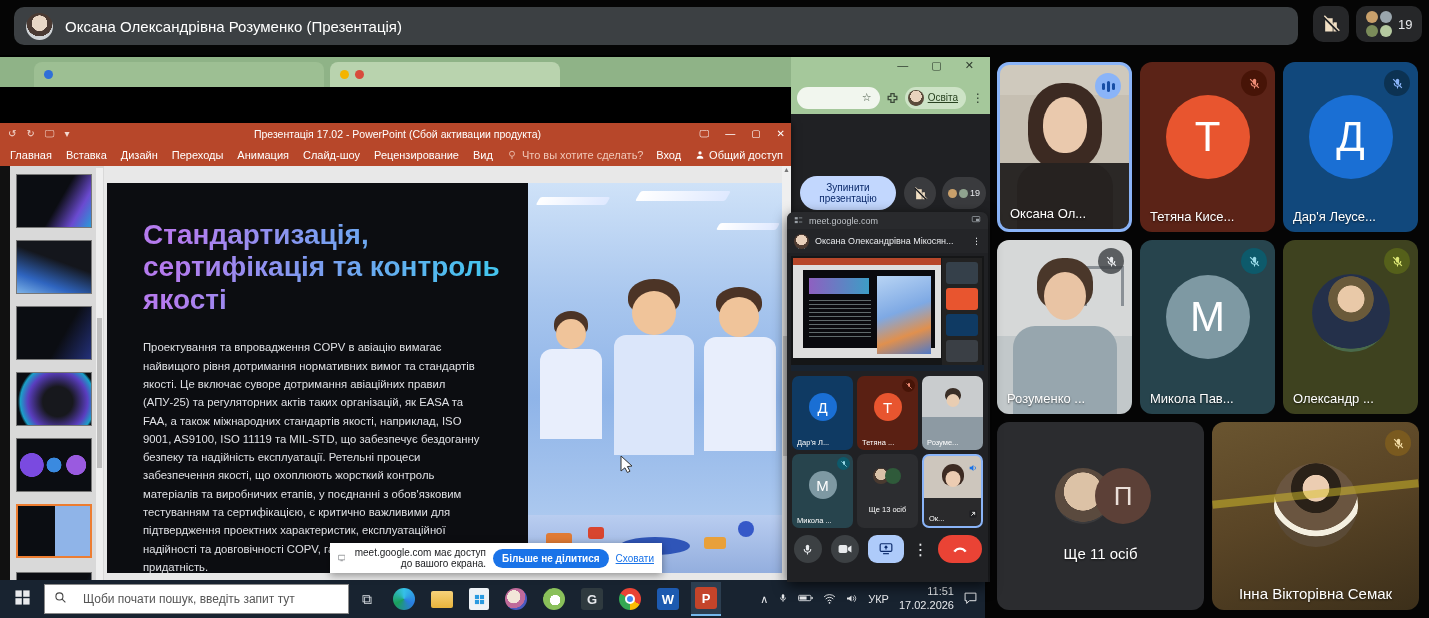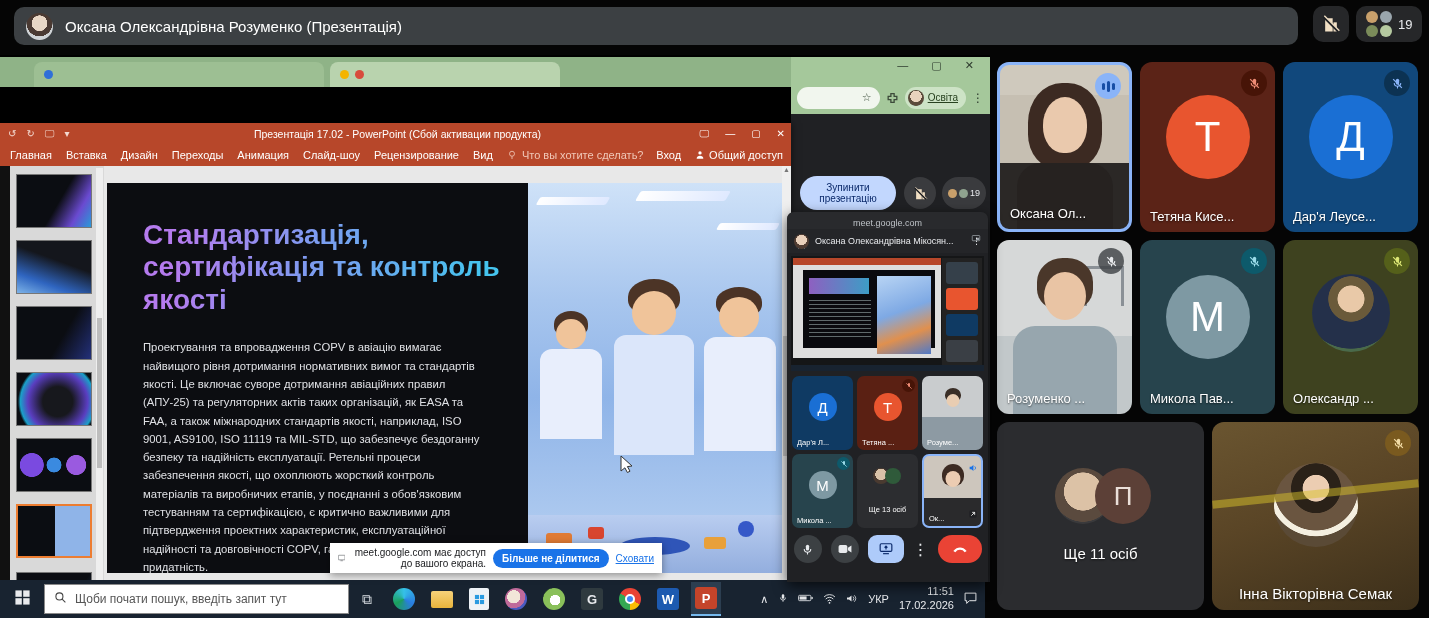--- a/index.html
+++ b/index.html
@@ -70,21 +70,21 @@
   .vscroll i{position:absolute;left:1px;top:170px;width:6px;height:120px;background:#c9c9c9;}
 
   
   .notif{left:330px;top:488px;width:332px;height:30px;background:#fff;box-shadow:0 2px 8px rgba(0,0,0,.4);display:flex;align-items:center;gap:7px;padding:0 8px;z-index:40;}
   .notif .msg{font-size:10px;color:#202124;text-align:right;}
   .notif .stopb{background:#1a73e8;color:#fff;border:none;border-radius:12px;font-size:10px;padding:4px 9px;white-space:nowrap;font-weight:bold;}
   .notif .hide{color:#1a73e8;font-size:10px;text-decoration:underline;white-space:nowrap;}
 
   
   .pip{left:787px;top:157px;width:201px;height:370px;background:#202124;border-radius:7px 7px 0 0;box-shadow:0 4px 14px rgba(0,0,0,.7);z-index:30;}
-  .pip-title{height:17px;display:flex;align-items:center;gap:6px;padding:0 7px;color:#bdc1c6;font-size:9px;background:#292a2d;border-radius:7px 7px 0 0;flex-direction:column;}
+  .pip-title{height:17px;display:flex;align-items:center;gap:6px;padding:0 7px;color:#bdc1c6;font-size:9px;background:#292a2d;border-radius:7px 7px 0 0;}
   .pip-head{height:24px;display:flex;align-items:center;gap:6px;padding:0 7px;color:#e8eaed;font-size:9px;background:#242528;}
   .pip-head b{width:15px;height:15px;border-radius:50%;background:radial-gradient(circle at 50% 40%,#e9d0bb 0 45%,#503c32 46% 75%,#aab4bc 76%);}
   .pip-shot{position:relative;height:115px;background:#151617;margin:3px 4px 0 4px;}
   .mini-ppt{position:absolute;left:2px;top:2px;width:148px;height:100px;background:#dedede;}
   .mini-ppt .bar{height:7px;background:#b7472a;}
   .mini-ppt .sl{position:absolute;left:10px;top:12px;right:6px;bottom:10px;background:#0a0a0e;}
   .mini-ppt .sl .ttl{position:absolute;left:6px;top:8px;width:60px;height:16px;background:linear-gradient(90deg,#a56fe0,#46b7e6);opacity:.85;}
   .mini-ppt .sl .txt{position:absolute;left:6px;top:30px;width:62px;height:40px;background:repeating-linear-gradient(180deg,#9aa 0 1px,transparent 1px 4px);opacity:.6;}
   .mini-ppt .sl .img{position:absolute;right:4px;top:6px;width:54px;height:78px;background:linear-gradient(160deg,#b8d4f4 0%,#7ea9e4 45%,#e0904e 72%,#4f79c8 100%);}
   .mini-col{position:absolute;right:2px;top:2px;width:40px;height:108px;background:#222;}
@@ -421,21 +421,21 @@
 
   <div class="abs" style="left:0;top:580px;width:985px;height:38px;background:#182330;display:flex;align-items:center;">
     <div style="width:44px;text-align:center;">
       <svg width="17" height="17" viewBox="0 0 24 24">
           <rect x="2" y="2" width="9" height="9" fill="#e8eaed"></rect>
           <rect x="13" y="2" width="9" height="9" fill="#e8eaed"></rect>
           <rect x="2" y="13" width="9" height="9" fill="#e8eaed"></rect>
           <rect x="13" y="13" width="9" height="9" fill="#e8eaed"></rect>
         </svg>
     </div>
-    <div style="width:305px;height:30px;background:#fff;border:1px solid #8a8a8a;display:flex;align-items:center;gap:8px;padding:0 9px;">
+    <div style="width:305px;height:30px;background:#fff;border:1px solid #8a8a8a;display:flex;align-items:center;gap:16px;padding:0 9px;">
       <span><svg width="13" height="13" viewBox="0 0 24 24">
             <circle cx="10" cy="10" r="6.5" fill="none" stroke="#444" stroke-width="2"></circle>
             <path d="M15 15l6 6" stroke="#444" stroke-width="2"></path>
           </svg></span>
       <span style="color:#555;font-size:12px;">Щоби почати пошук, введіть запит тут</span>
     </div>
     <div style="width:36px;text-align:center;color:#d8dde2;font-size:14px;">⧉</div>
     <span style="margin:0 8px;width:22px;height:22px;border-radius:50%;background:conic-gradient(#35c1e8,#2a7de0,#1ba05a,#35c1e8);"></span>
     <span style="margin:0 8px;width:22px;height:17px;background:linear-gradient(180deg,#f7d27a,#e8b43c);border-radius:2px;"></span>
     <span style="margin:0 8px;width:20px;height:22px;background:#eef2f6;border-radius:2px;display:flex;align-items:center;justify-content:center;">

